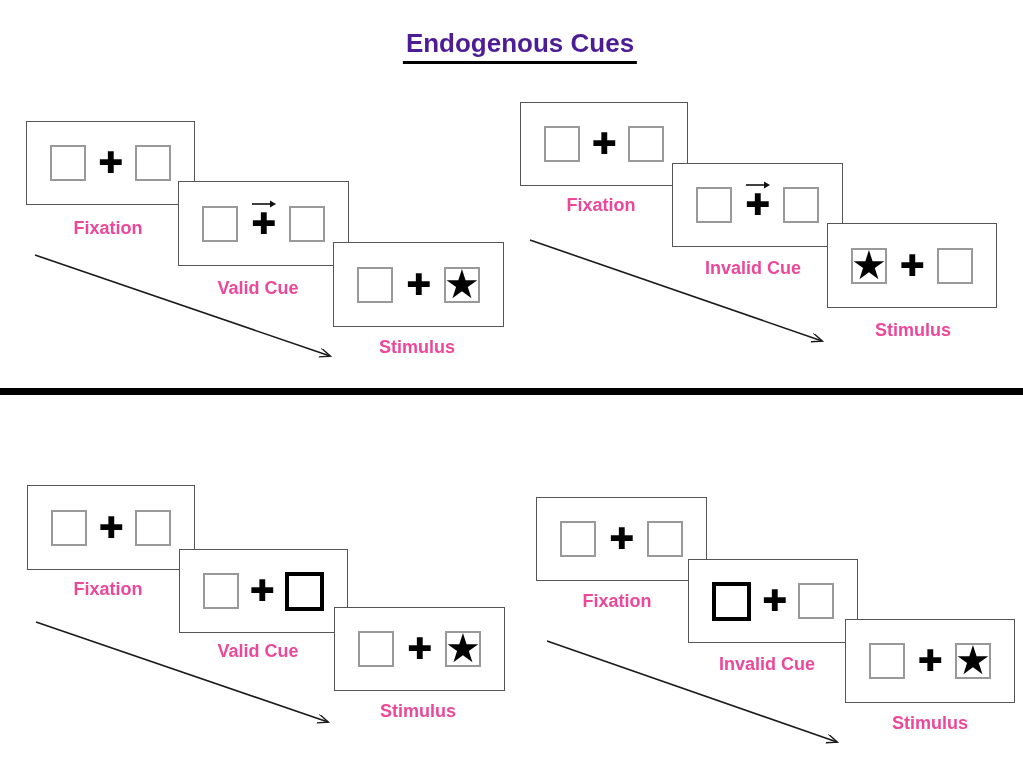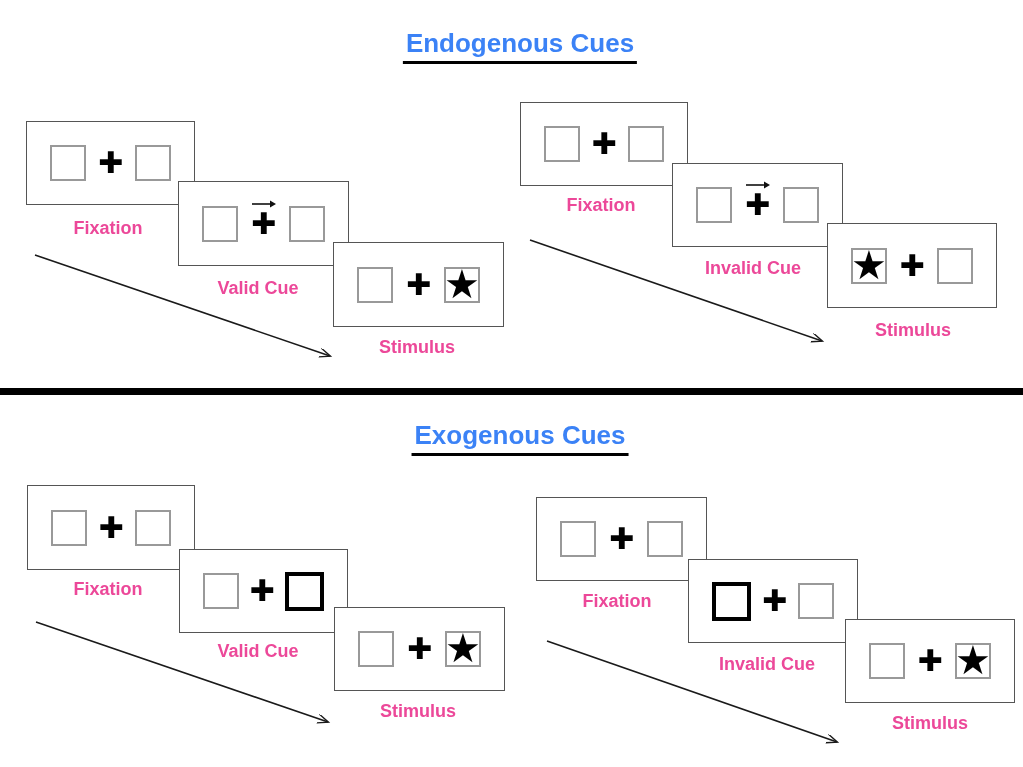--- a/index.html
+++ b/index.html
@@ -1,18 +1,18 @@
 <!DOCTYPE html>
 <html><head>
 <meta charset="utf-8">
 <style>
   html,body{margin:0;padding:0;background:#fff;}
   .canvas{position:relative;width:1023px;height:767px;background:#fff;overflow:hidden;
           font-family:"Liberation Sans",sans-serif;}
-  .title{position:absolute;transform:translateX(-50%);font-size:26px;font-weight:700;color:#3b82f6;
+  .title{position:absolute;transform:translateX(-50%);font-size:26px;font-weight:700;color:#4c1d95;
          border-bottom:3px solid #000;padding:0 3px 2px 3px;white-space:nowrap;}
   .divider{position:absolute;left:0;width:1023px;height:7px;background:#000;}
   .panel{position:absolute;background:#fff;border:1px solid #555;box-sizing:border-box;
          display:flex;align-items:center;justify-content:space-between;padding:0 23px;}
   .sq{width:36px;height:36px;background:#fff;border:2px solid #999;box-sizing:border-box;
       display:flex;align-items:center;justify-content:center;}
   .sq.bold{width:39px;height:39px;border:4px solid #000;}
   .plus-wrap{position:relative;width:26px;height:26px;display:flex;align-items:center;justify-content:center;}
   .plus{font-family:"DejaVu Sans",sans-serif;font-size:30px;line-height:1;color:#000;font-weight:400;}
   .cue-arrow{position:absolute;left:50%;transform:translateX(-50%);top:-12px;}
@@ -35,21 +35,20 @@
       </marker>
     </defs>
     <line x1="35" y1="255" x2="330" y2="356" stroke="#1a1a1a" stroke-width="1.6" marker-end="url(#ah)"></line>
     <line x1="530" y1="240" x2="822" y2="341" stroke="#1a1a1a" stroke-width="1.6" marker-end="url(#ah)"></line>
     <line x1="36" y1="622" x2="328" y2="722" stroke="#1a1a1a" stroke-width="1.6" marker-end="url(#ah)"></line>
     <line x1="547" y1="641" x2="837" y2="742" stroke="#1a1a1a" stroke-width="1.6" marker-end="url(#ah)"></line>
   </svg>
 
   <div class="title" style="left:520px;top:28px">Endogenous Cues</div>
   <div class="divider" style="top:388px"></div>
-  <div class="title" style="left:520px;top:420px">Exogenous Cues</div>
 
   <div class="panel z1" style="left:26px;top:121px;width:169px;height:84px">
     <span class="sq"></span>
     <span class="plus-wrap">
         <span class="plus">✚</span>
       </span>
     <span class="sq"></span>
   </div>
   <div class="plabel" style="left:108px;top:228px">Fixation</div>
 

